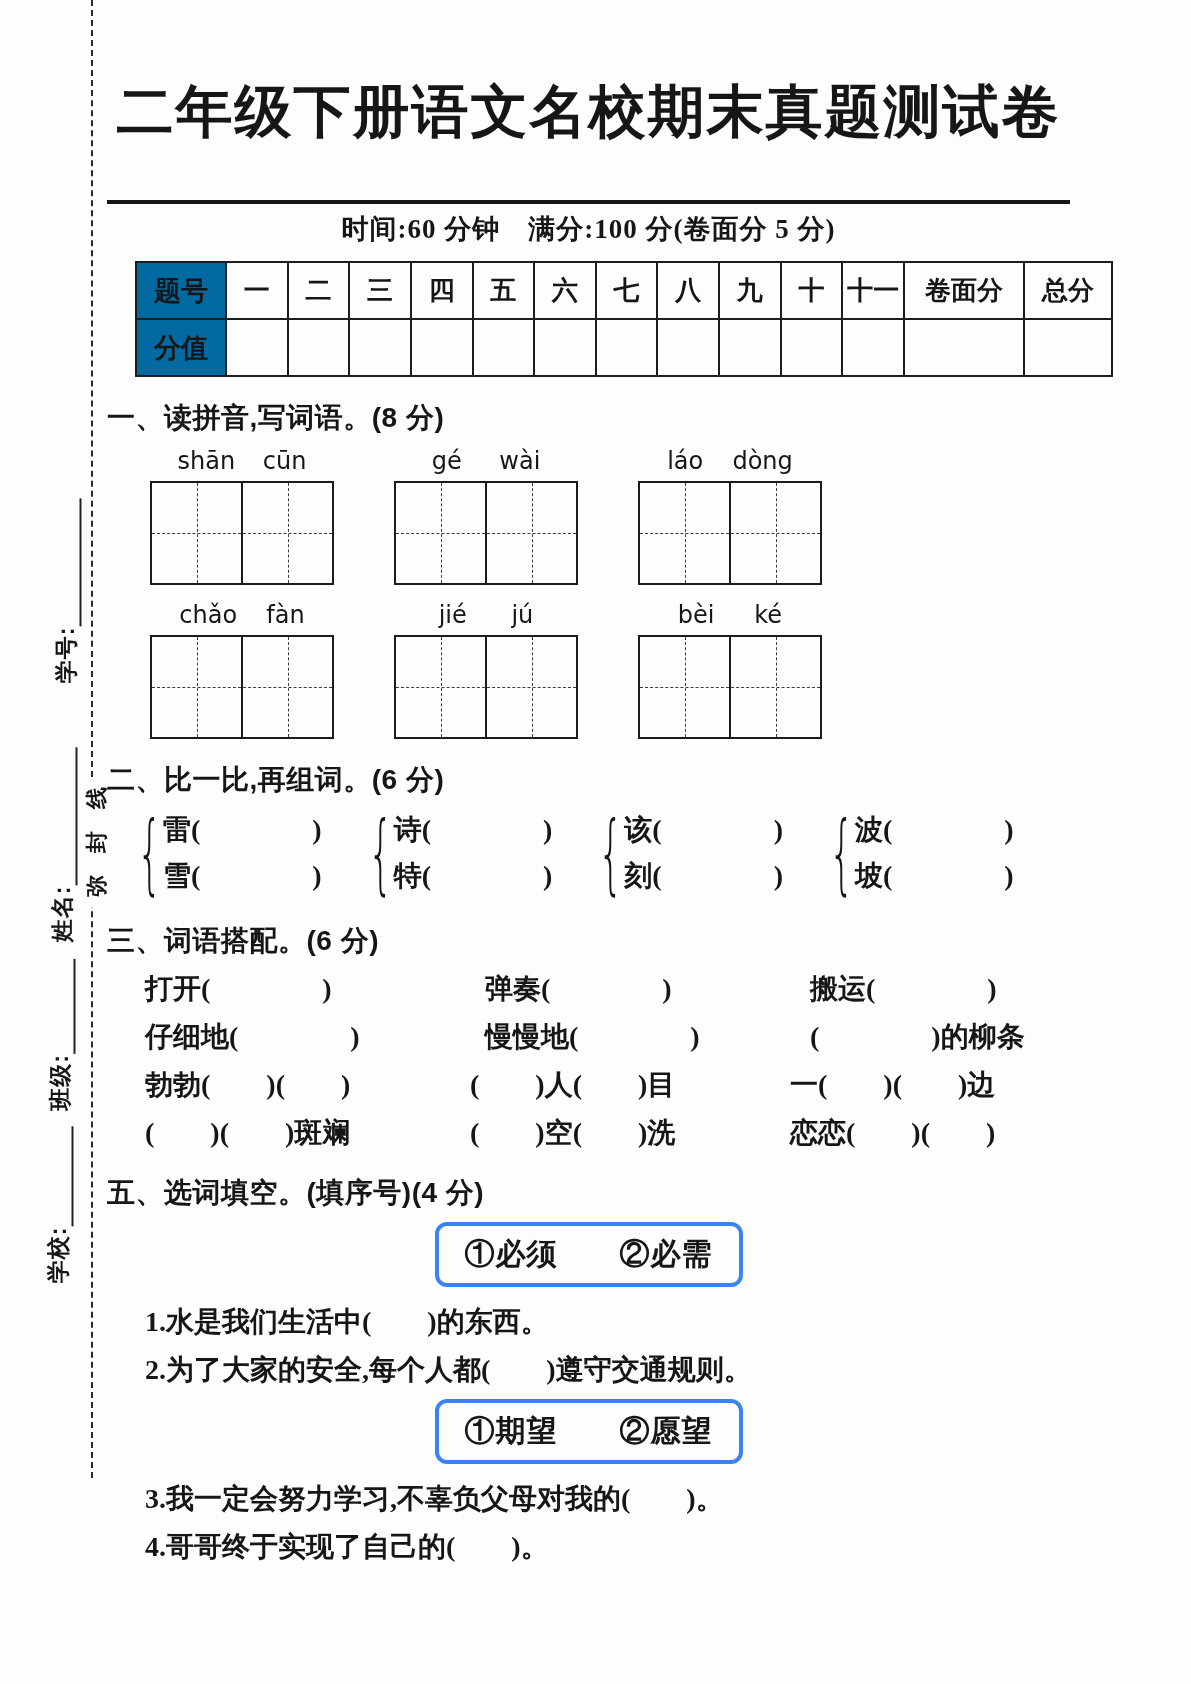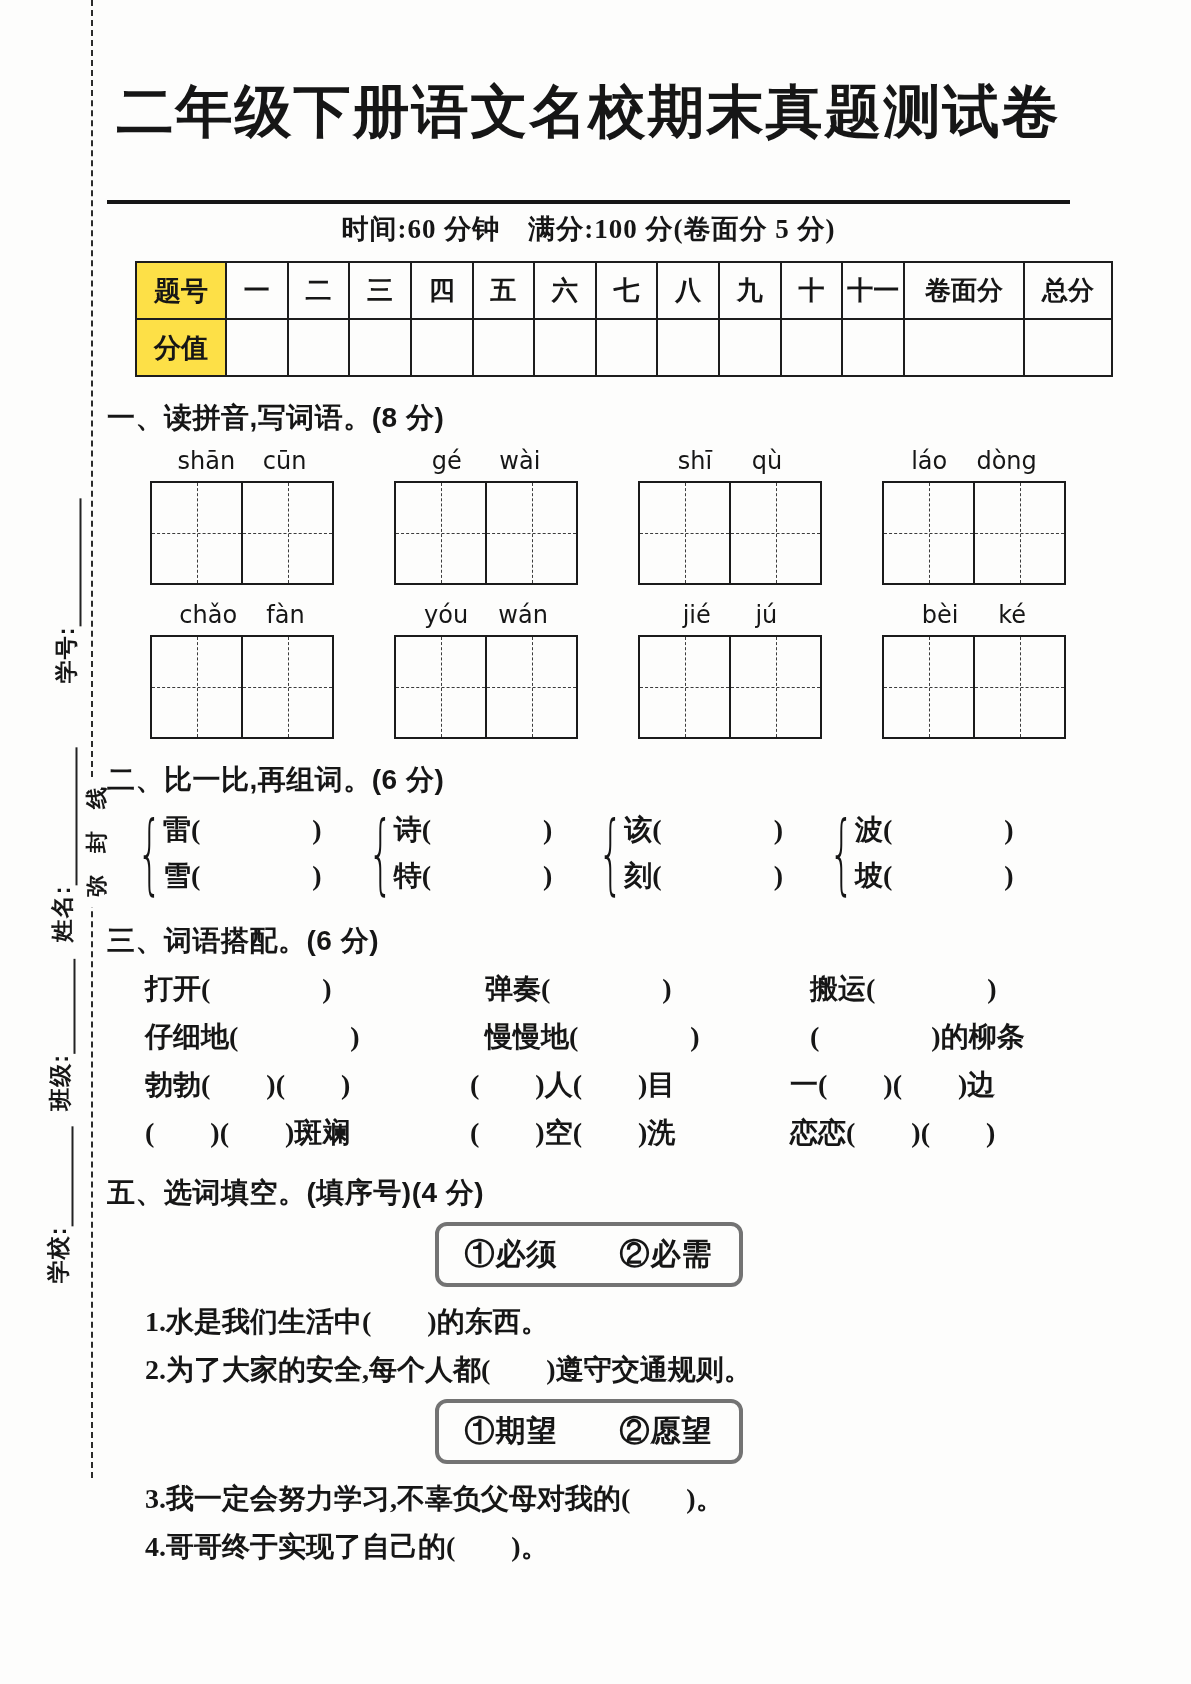--- a/index.html
+++ b/index.html
@@ -45,21 +45,21 @@
   }
   
   table.score {
     margin:14px 0 0 28px; border-collapse:collapse; table-layout:fixed;
     width:978px; font-size:26px;
   }
   table.score td {
     border:2.5px solid #1d1d1d; text-align:center; vertical-align:middle;
     height:55px; font-weight:600; padding:0;
   }
-  table.score td.gray { background:#fde047; font-weight:700; font-size:27px; }
+  table.score td.gray { background:#0369a1; font-weight:700; font-size:27px; }
   table.score col.c-first { width:90px; }
   table.score col.c-jm { width:120px; }
   table.score col.c-zf { width:88px; }
   
   .sec-h {
     margin-top:22px; font-size:28px; font-weight:700; letter-spacing:.5px;
     font-family:"Liberation Sans","DejaVu Sans",sans-serif;
   }
   
   .prow { display:flex; gap:60px; padding-left:43px; margin-top:10px; }
@@ -83,21 +83,21 @@
     font-family:"DejaVu Sans","Liberation Sans",sans-serif;
   }
   .pair-lines { font-size:28px; font-weight:600; line-height:46px; white-space:nowrap; }
   
   .wrow { display:flex; padding-left:38px; margin-top:10px; font-size:28px; font-weight:600; white-space:nowrap; }
   .wrow .c0 { width:340px; } .wrow .c1 { width:325px; }
   .wrow4 .c0 { width:325px; } .wrow4 .c1 { width:320px; }
   
   .cbox-wrap { display:flex; justify-content:center; margin-top:10px; }
   .cbox {
-    border:4px solid #737373; border-radius:12px; padding:8px 26px;
+    border:4px solid #3b82f6; border-radius:12px; padding:8px 26px;
     font-size:30px; font-weight:700; letter-spacing:1px;
   }
   .item { padding-left:38px; margin-top:10px; font-size:28px; font-weight:600; }
   .item.gap { margin-top:16px; }
 </style>
 </head>
 <body>
 
 <div class="page">
 
@@ -184,54 +184,34 @@
             <span>gé</span>
             <span>wài</span>
           </div>
         <div class="wbox">
             <div class="wcell"></div>
             <div class="wcell"></div>
           </div>
       </div>
       <div class="pgroup">
         <div class="plabel">
-            <span>shī</span>
-            <span>qù</span>
-          </div>
-        <div class="wbox">
-            <div class="wcell"></div>
-            <div class="wcell"></div>
-          </div>
-      </div>
-      <div class="pgroup">
-        <div class="plabel">
             <span>láo</span>
             <span>dòng</span>
           </div>
         <div class="wbox">
             <div class="wcell"></div>
             <div class="wcell"></div>
           </div>
       </div>
     </div>
     <div class="prow" style="margin-top:16px">
       <div class="pgroup">
         <div class="plabel">
             <span>chǎo</span>
             <span>fàn</span>
-          </div>
-        <div class="wbox">
-            <div class="wcell"></div>
-            <div class="wcell"></div>
-          </div>
-      </div>
-      <div class="pgroup">
-        <div class="plabel">
-            <span>yóu</span>
-            <span>wán</span>
           </div>
         <div class="wbox">
             <div class="wcell"></div>
             <div class="wcell"></div>
           </div>
       </div>
       <div class="pgroup">
         <div class="plabel">
             <span>jié</span>
             <span>jú</span>

